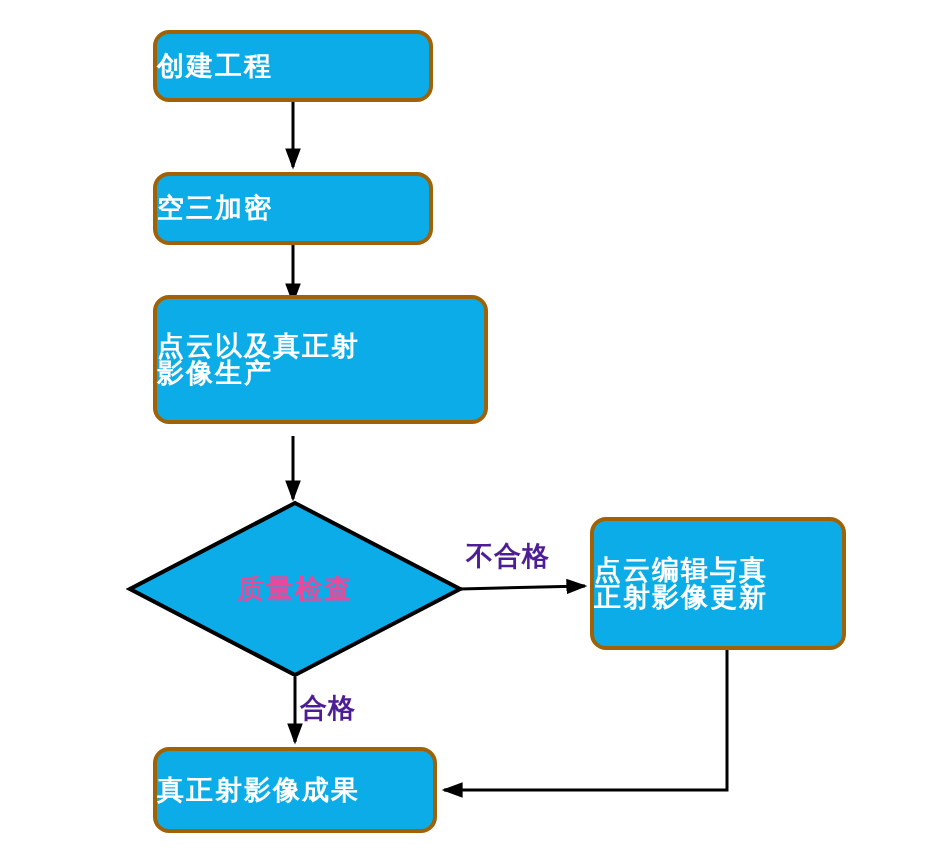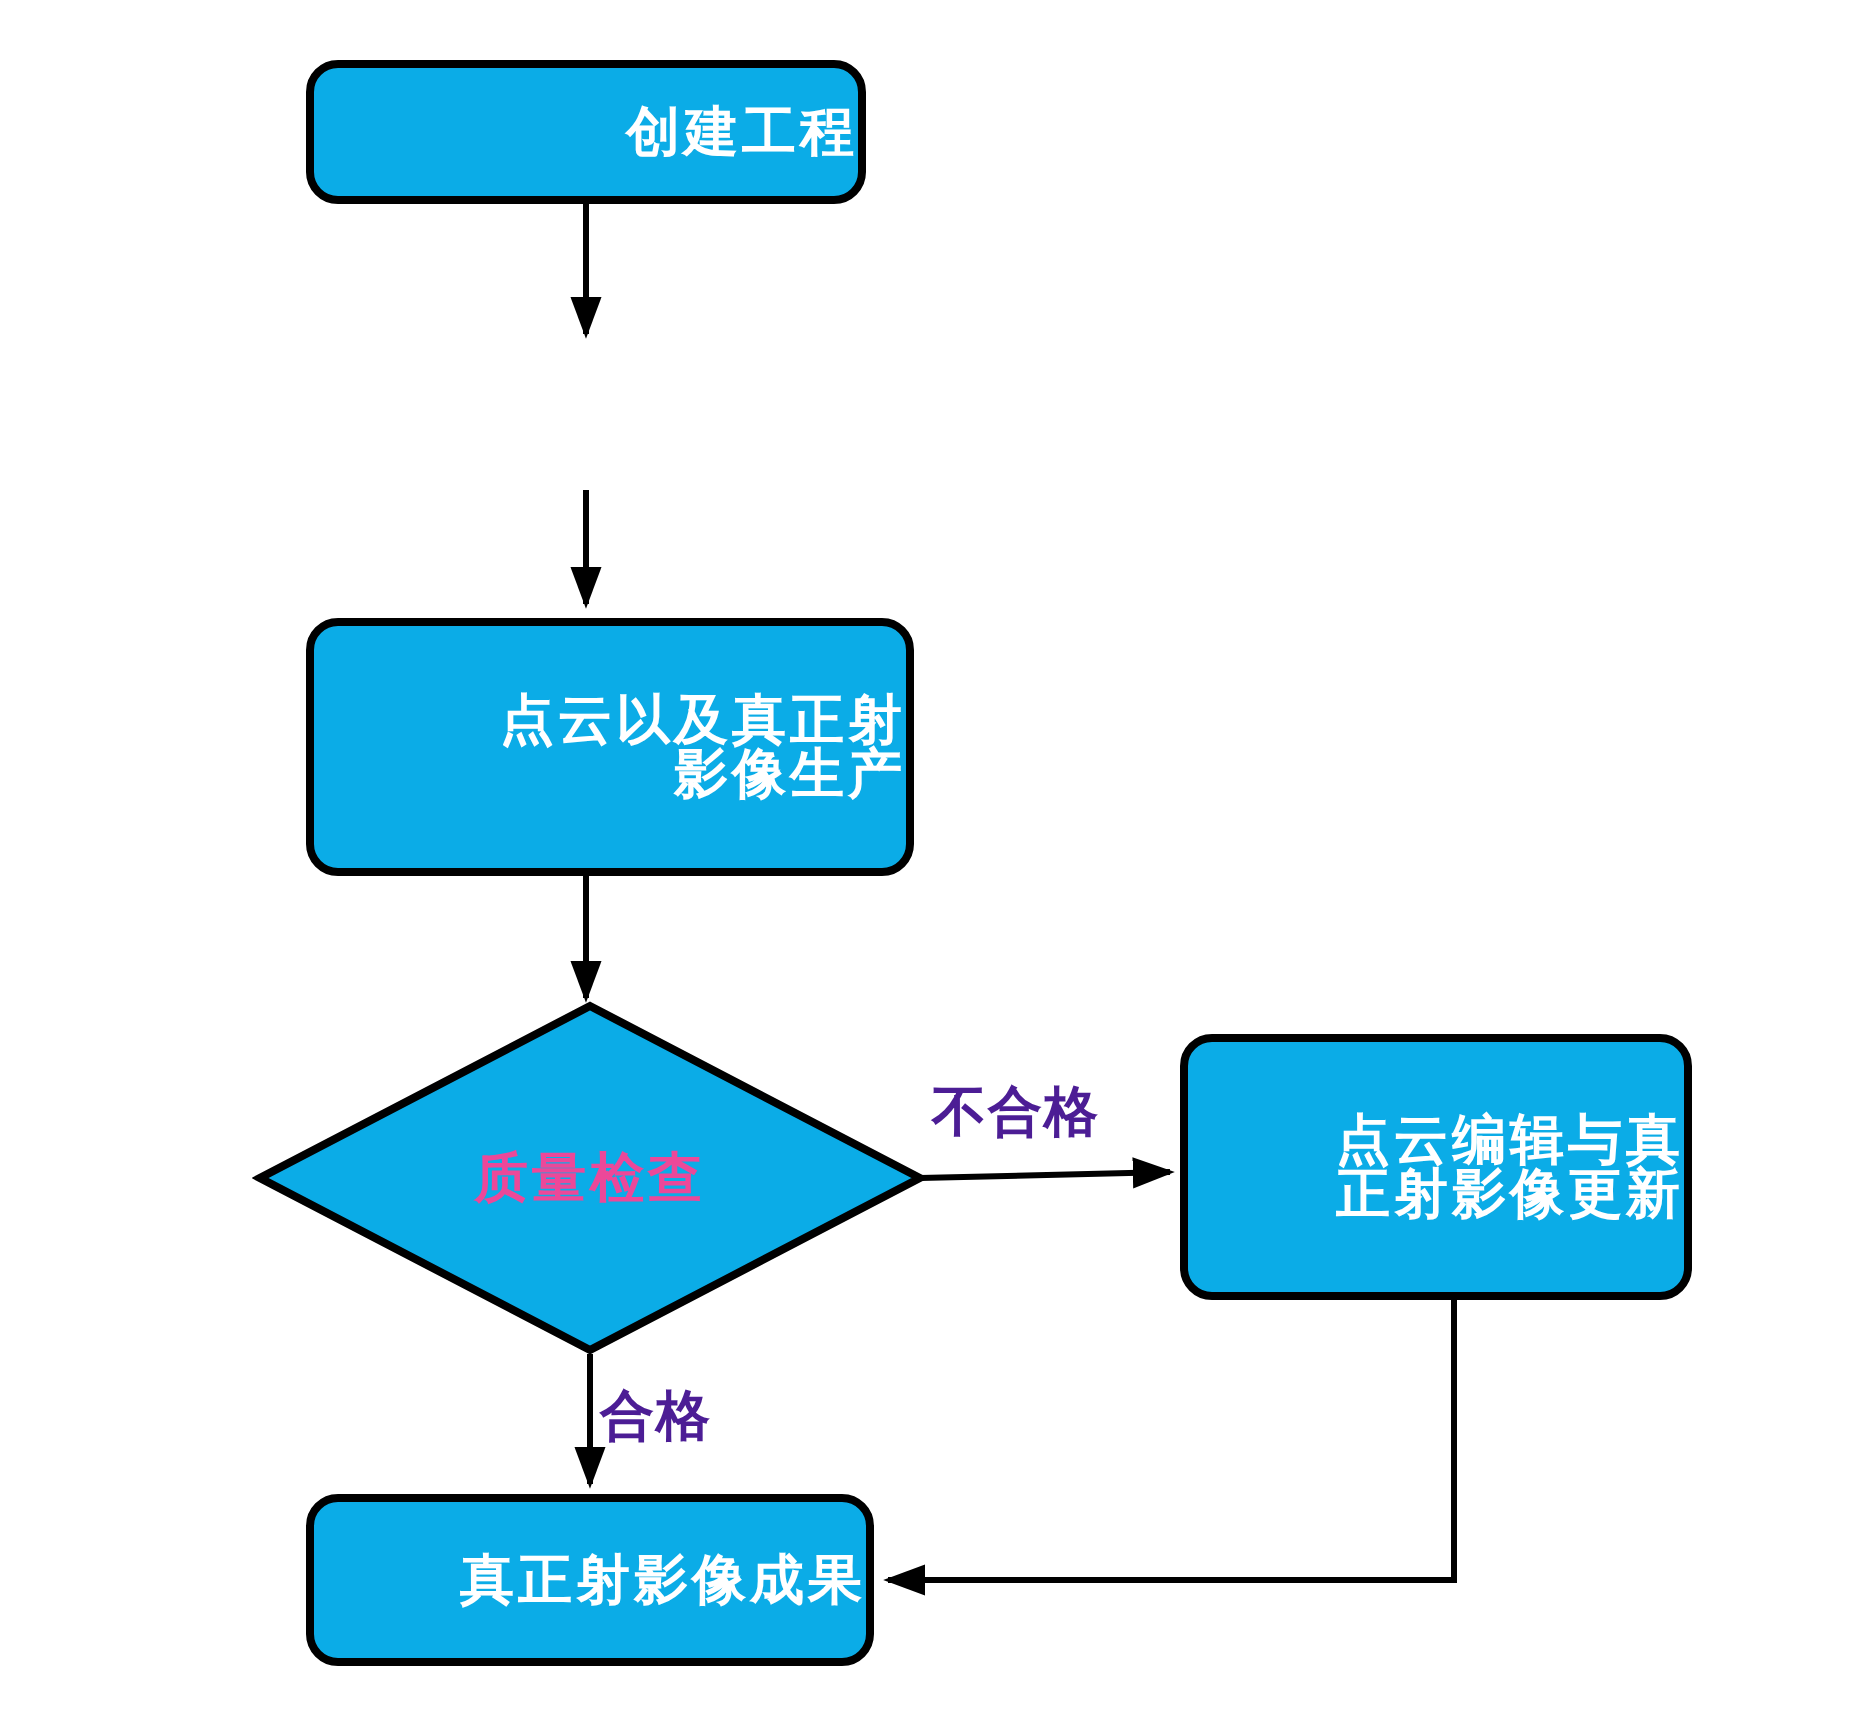--- a/index.html
+++ b/index.html
@@ -14,37 +14,37 @@
   }
   .edges-layer {
     position: absolute;
     left: 0; top: 0;
     width: 933px; height: 861px;
     pointer-events: none;
   }
   .node {
     position: absolute;
     background: #0bace7;
-    border: 4px solid #000000;
+    border: 4px solid #a16207;
     border-radius: 16px;
     display: flex;
     flex-direction: column;
-    align-items: flex-end;
+    align-items: flex-start;
     justify-content: center;
     color: #ffffff;
     font-weight: bold;
     font-size: 27px;
     text-align: center;
     letter-spacing: 2px;
     line-height: 1.0;
   }
   .node .line + .line { }
   .node-create   { left: 153px; top:  30px; width: 280px; height:  72px; }
   .node-aerial   { left: 153px; top: 172px; width: 280px; height:  73px; }
-  .node-pcprod   { left: 153px; top: 309px; width: 304px; height: 129px; }
+  .node-pcprod   { left: 153px; top: 295px; width: 335px; height: 129px; }
   .node-pcedit   { left: 590px; top: 517px; width: 256px; height: 133px; }
   .node-result   { left: 153px; top: 747px; width: 284px; height:  86px; }
   .diamond-wrap {
     position: absolute;
     left: 126px; top: 499px;
     width: 338px; height: 180px;
   }
   .diamond-wrap svg { position: absolute; left: 0; top: 0; }
   .diamond-label {
     position: absolute;
@@ -84,20 +84,23 @@
     <path d="M293,436 L293,499" stroke="#000000" stroke-width="3" fill="none" marker-end="url(#arrowhead)"></path>
     <path d="M295,677 L295,742" stroke="#000000" stroke-width="3" fill="none" marker-end="url(#arrowhead)"></path>
     <path d="M460,589 L585,586" stroke="#000000" stroke-width="3" fill="none" marker-end="url(#arrowhead)"></path>
     <path d="M727,650 L727,790 L444,790" stroke="#000000" stroke-width="3" fill="none" marker-end="url(#arrowhead)"></path>
   </svg>
 
   <div class="node node-create">
     <span class="line">创建工程</span>
   </div>
 
+  <div class="node node-aerial">
+    <span class="line">空三加密</span>
+  </div>
 
   <div class="node node-pcprod">
     <span class="line">点云以及真正射</span>
     <span class="line">影像生产</span>
   </div>
 
   <div class="diamond-wrap">
     <svg width="338" height="180" viewBox="0 0 338 180" xmlns="http://www.w3.org/2000/svg">
       <polygon points="169,4 334,90 169,176 4,90" fill="#0bace7" stroke="#000000" stroke-width="4"></polygon>
     </svg>

